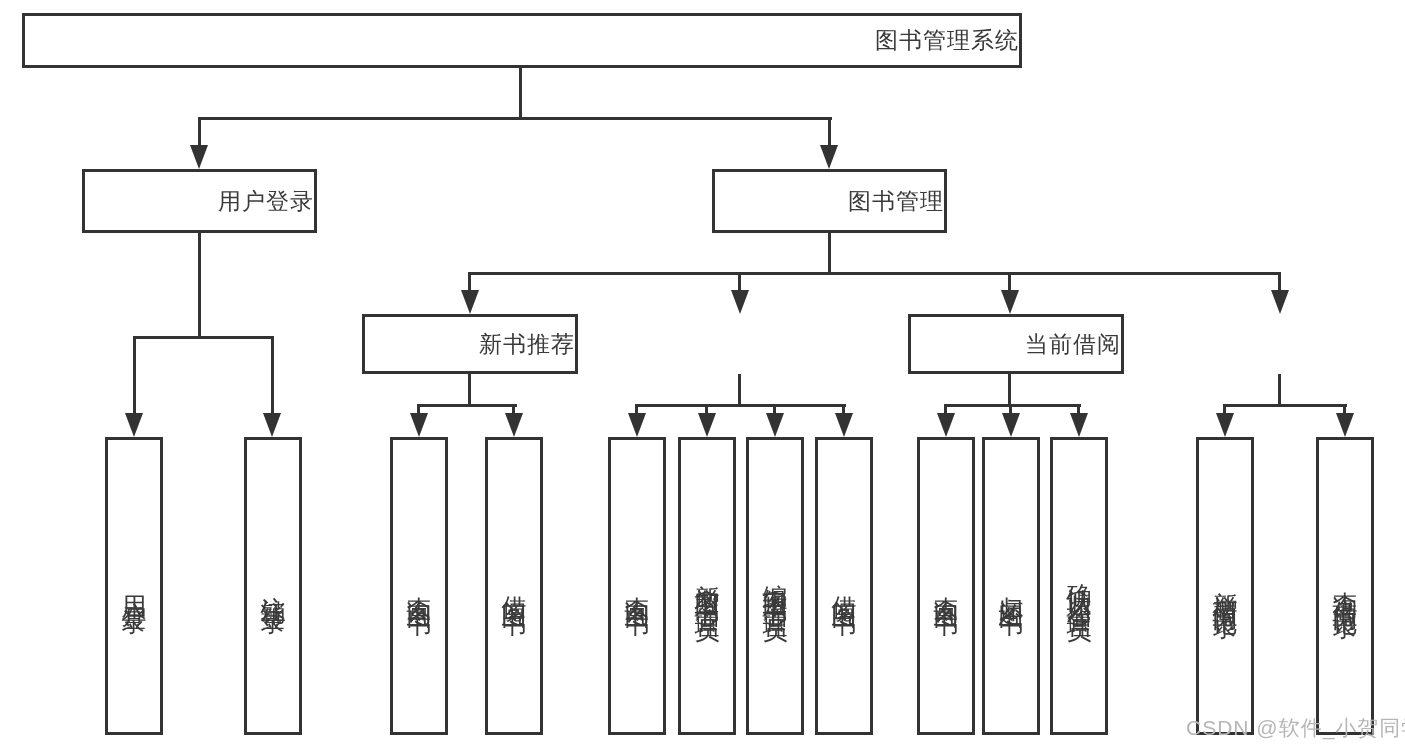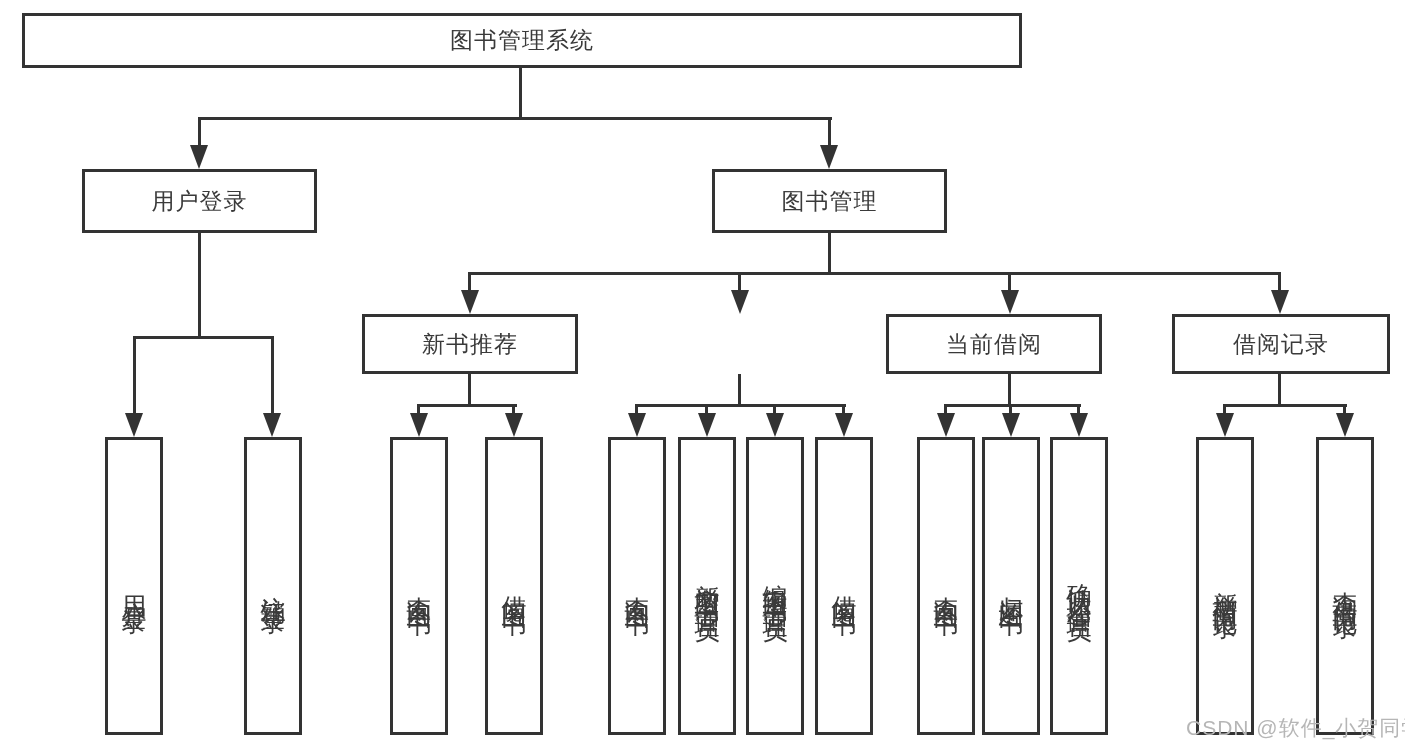--- a/index.html
+++ b/index.html
@@ -19,21 +19,21 @@
     position: absolute; width: 0; height: 0;
     border-left: 9px solid transparent;
     border-right: 9px solid transparent;
     border-top: 24px solid #333333;
   }
   
   .box {
     position: absolute;
     border: 3px solid #333333;
     background: #ffffff;
-    display: flex; align-items: center; justify-content: center;
+    display: flex; align-items: center; justify-content: flex-end;
     font-size: 23px; color: #3a3a3a;
     letter-spacing: 1px;
     white-space: nowrap;
   }
   .vbox {
     position: absolute;
     border: 3px solid #333333;
     background: #ffffff;
     width: 58px; top: 437px; height: 298px;
     display: flex; align-items: center; justify-content: center;
@@ -126,25 +126,22 @@
   <div class="box" style="left:82px;top:169px;width:235px;height:64px">
     <span>用户登录</span>
   </div>
   <div class="box" style="left:712px;top:169px;width:235px;height:64px">
     <span>图书管理</span>
   </div>
 
   <div class="box" style="left:362px;top:314px;width:216px;height:60px">
     <span>新书推荐</span>
   </div>
-  <div class="box" style="left:886px;top:314px;width:216px;height:60px">
+  <div class="box" style="left:908px;top:314px;width:216px;height:60px">
     <span>当前借阅</span>
-  </div>
-  <div class="box" style="left:1172px;top:314px;width:218px;height:60px">
-    <span>借阅记录</span>
   </div>
 
   <div class="vbox" style="left:105px">
     <span class="vtext">用户登录</span>
   </div>
   <div class="vbox" style="left:244px">
     <span class="vtext">注销登录</span>
   </div>
 
   <div class="vbox" style="left:390px">

